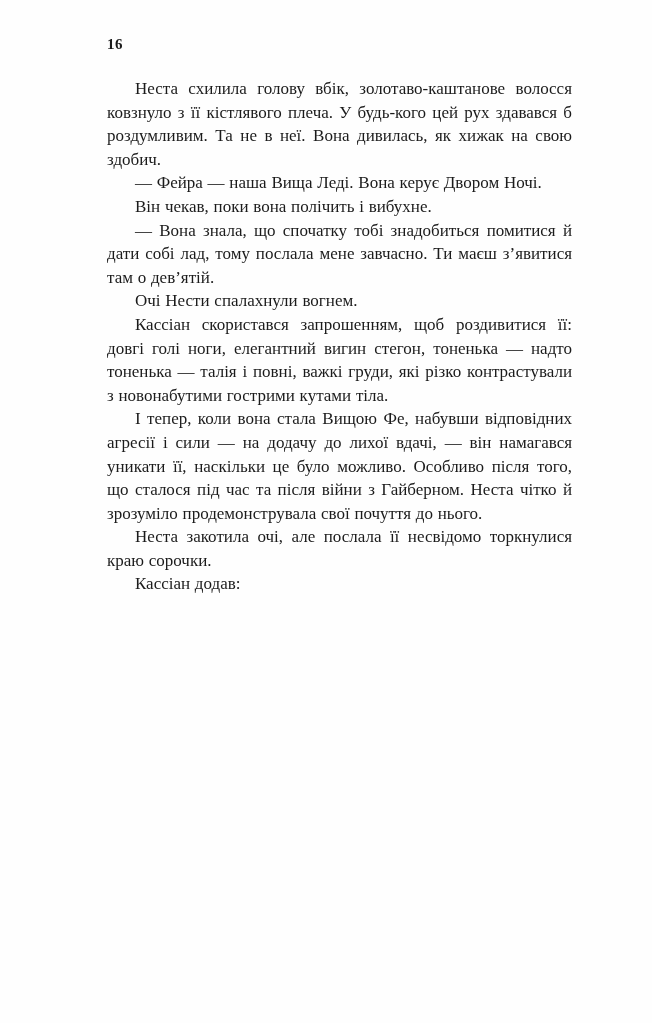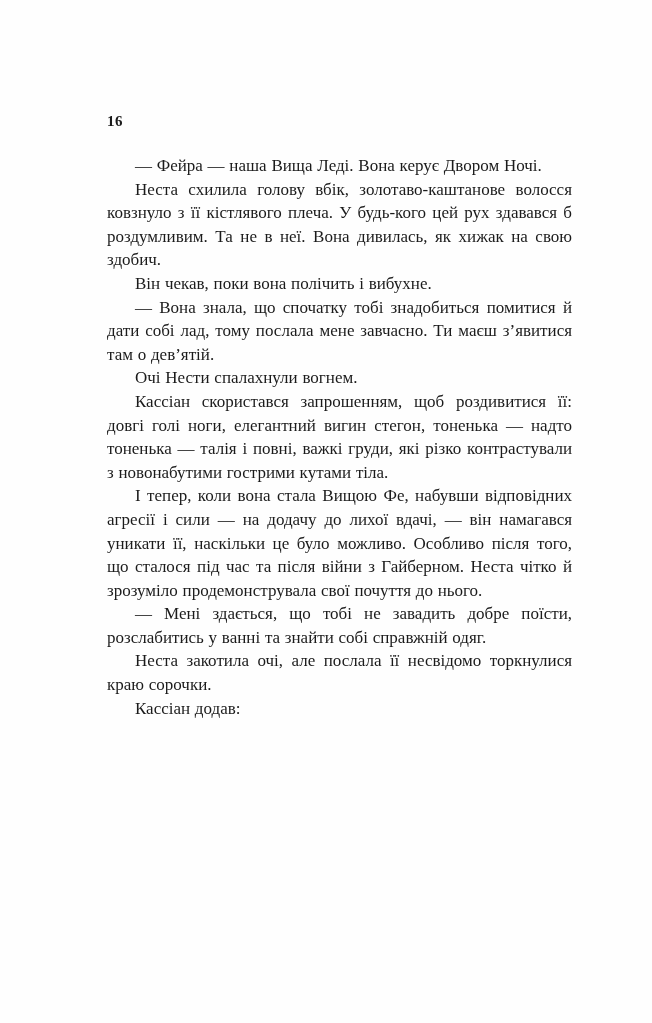--- a/index.html
+++ b/index.html
@@ -8,21 +8,21 @@
     background: #ffffff;
   }
   .book-page {
     position: relative;
     width: 652px;
     height: 1023px;
     box-sizing: border-box;
     background: #fefefe;
     color: #1b1b1b;
     font-family: "Liberation Serif", "DejaVu Serif", serif;
-    padding: 113px 80px 40px 107px;
+    padding: 36px 80px 40px 107px;
     overflow: hidden;
   }
   .page-number {
     font-size: 15px;
     font-weight: bold;
     letter-spacing: 0.5px;
     margin: 0 0 24px 0;
   }
   .body-text p {
     margin: 0;
@@ -38,24 +38,23 @@
     font-style: italic;
   }
 </style>
 </head>
 <body>
 
 <div class="book-page">
   <div class="page-number">16</div>
 
   <div class="body-text">
+    <p><span>Неста схилила голову вбік, золотаво-каштанове волосся ковзнуло з її кістлявого плеча. У будь-кого цей рух здавався б роздумливим. Та не в неї. Вона дивилась, як хижак на свою здобич.</span></p>
     <p><span>— Фейра — наша Вища Леді. Вона керує Двором Ночі.</span></p>
-    <p><span>Неста схилила голову вбік, золотаво-каштанове волосся ковзнуло з її кістлявого плеча. У будь-кого цей рух здавався б роздумливим. Та не в неї. Вона дивилась, як хижак на свою здобич.</span></p>
     <p><span>Він чекав, поки вона полічить і вибухне.</span></p>
     <p><span>— Вона знала, що спочатку тобі знадобиться помитися й дати собі лад, тому послала мене завчасно. Ти маєш з’явитися там о дев’ятій.</span></p>
     <p><span>Очі Нести спалахнули вогнем.</span></p>
     <p><span>Кассіан скористався запрошенням, щоб роздивитися її: довгі голі ноги, елегантний вигин стегон, тоненька — надто тоненька — талія і повні, важкі груди, які різко контрастували з новонабутими гострими кутами тіла.</span></p>
     <p><span>І тепер, коли вона стала Вищою Фе, набувши відповідних агресії і сили — на додачу до лихої вдачі, — він намагався уникати її, наскільки це було можливо. Особливо після того, що сталося під час та після війни з Гайберном. Неста чітко й зрозуміло продемонструвала свої почуття до нього.</span></p>
-    <p><span>— Мені здається, що тобі не завадить добре поїсти, розслабитись у ванні та знайти собі справжній одяг.</span></p>
     <p><span>Неста закотила очі, але послала її несвідомо торкнулися краю сорочки.</span></p>
     <p><span>Кассіан додав:</span></p>
   </div>
 </div>
 
 </body></html>

